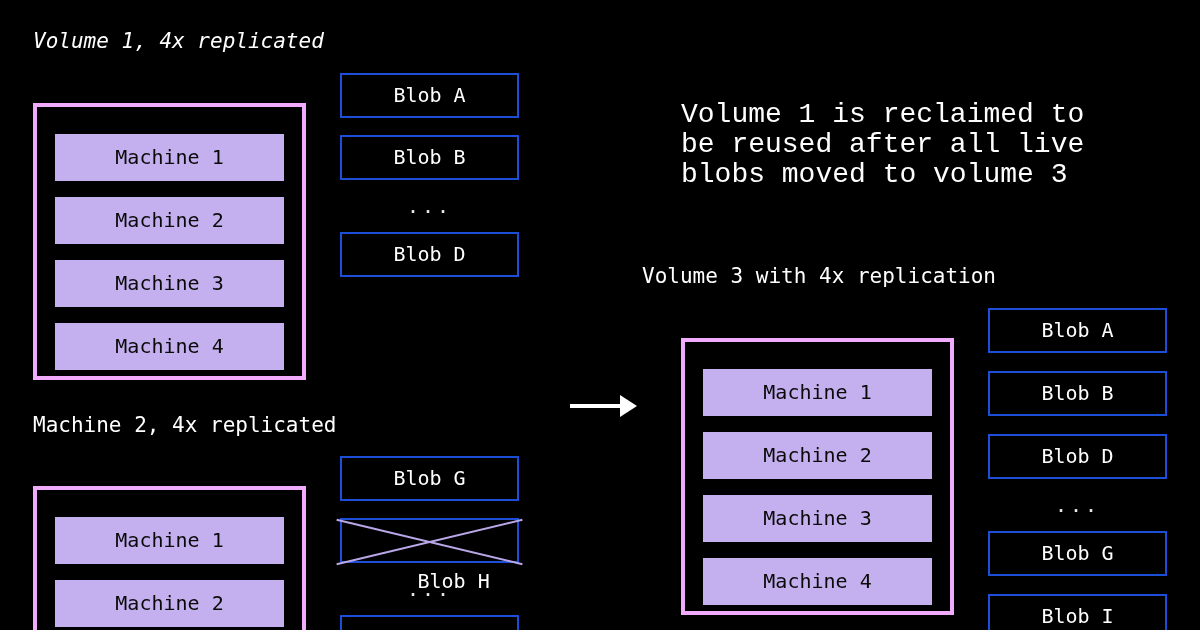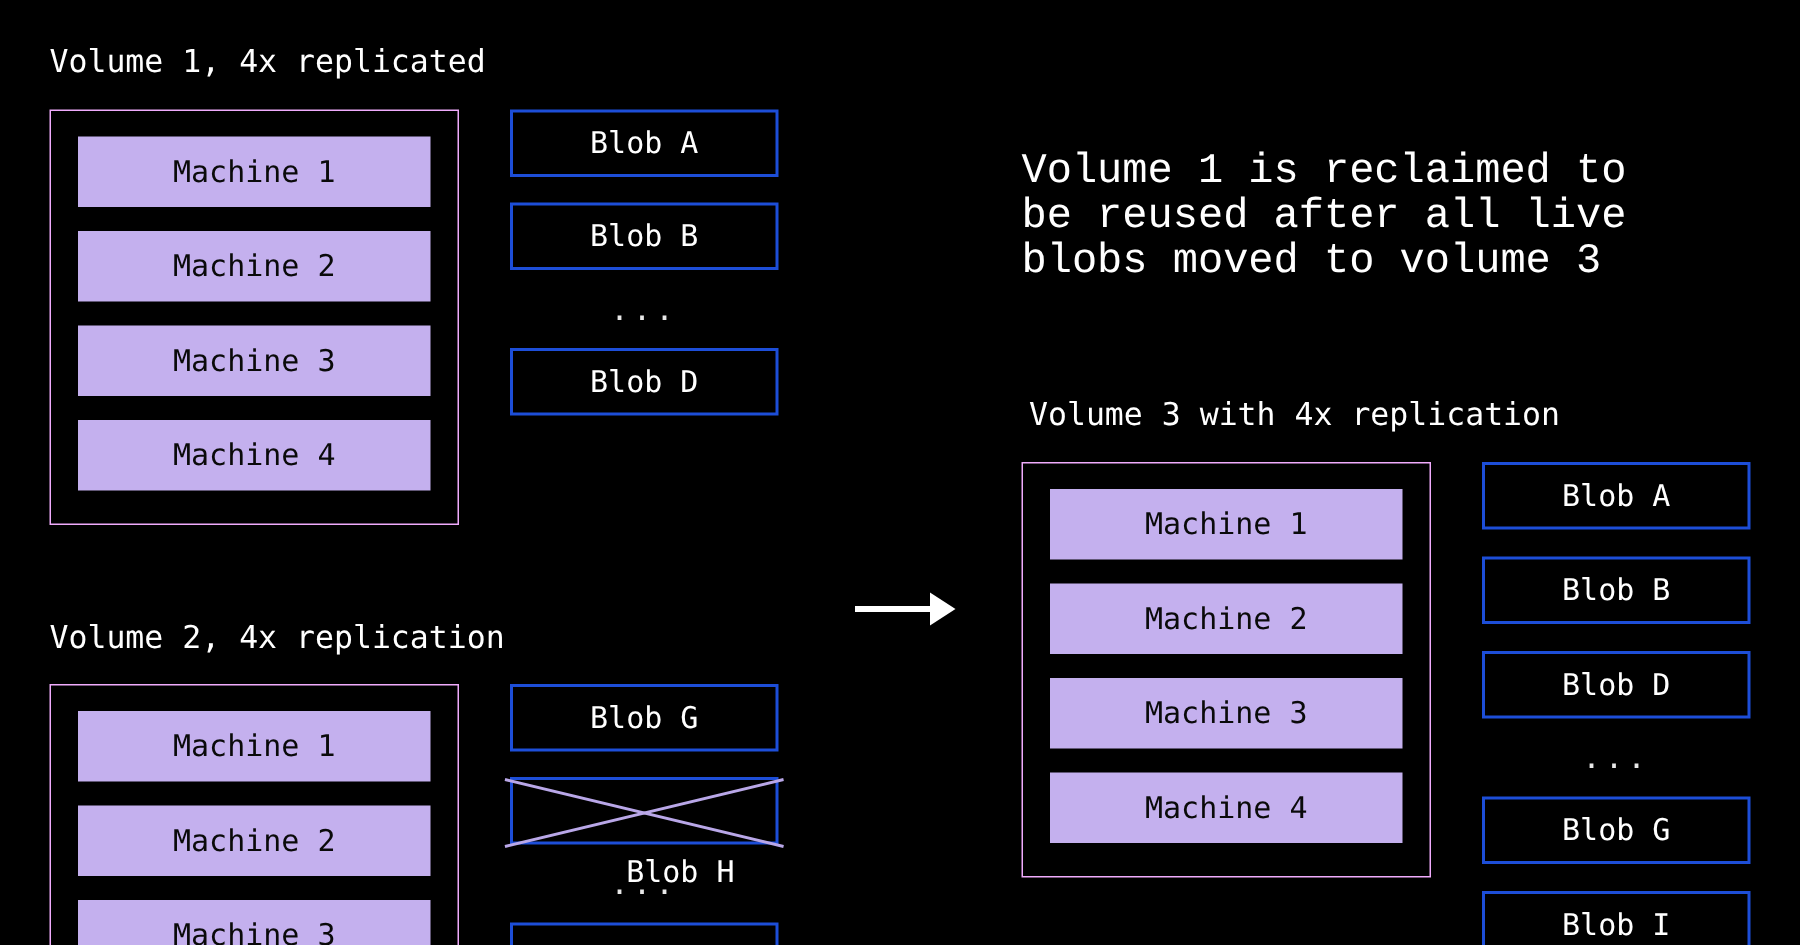--- a/index.html
+++ b/index.html
@@ -27,24 +27,25 @@
   .note{
     font-size:28px;
     line-height:30px;
     color:#ffffff;
     white-space:pre;
     font-family:Liberation Mono, monospace;
   }
 
   
   .panel{
-    border:1px solid #f0abfc;
+    border:4px solid #f0abfc;
     background:#000000;
     box-sizing:border-box;
-    padding:17px 18px;
+    padding:27px 18px;
+    margin-top:30px;
   }
   .machine{
     background:#c4b0ee;
     color:#0a0a0a;
     font-size:20px;
     height:47px;
     line-height:47px;
     text-align:center;
     margin-bottom:16px;
     white-space:pre;
@@ -96,37 +97,37 @@
     position:absolute;
     width:0;height:0;
     border-top:11px solid transparent;
     border-bottom:11px solid transparent;
     border-left:17px solid #ffffff;
   }
 </style>
 </head>
 <body>
 
-<div class="abs heading" style="left:33px;top:28px;">Volume 1, 4x replicated</div>
+<div class="abs heading" style="left:33px;top:28px;font-style:italic;">Volume 1, 4x replicated</div>
 
 <div class="abs panel" style="left:33px;top:73px;width:273px;height:277px;">
   <div class="machine">Machine 1</div>
   <div class="machine">Machine 2</div>
   <div class="machine">Machine 3</div>
   <div class="machine">Machine 4</div>
 </div>
 
 <div class="abs" style="left:340px;top:73px;width:179px;">
   <div class="blob" style="margin-bottom:17px;">Blob A</div>
   <div class="blob" style="margin-bottom:12px;">Blob B</div>
   <div class="ellipsis" style="margin-bottom:12px;">...</div>
   <div class="blob" style="margin-bottom:17px;">Blob D</div>
 </div>
 
-<div class="abs heading" style="left:33px;top:412px;">Volume 2, 4x replication</div>
+<div class="abs heading" style="left:33px;top:412px;">Machine 2, 4x replicated</div>
 
 <div class="abs panel" style="left:33px;top:456px;width:273px;height:277px;">
   <div class="machine">Machine 1</div>
   <div class="machine">Machine 2</div>
   <div class="machine">Machine 3</div>
 </div>
 
 <div class="abs" style="left:340px;top:456px;width:179px;">
   <div class="blob" style="margin-bottom:17px;">Blob G</div>
   <div class="blob dead" style="margin-bottom:12px;">
@@ -140,21 +141,21 @@
 
 <div class="abs" style="left:570px;top:395px;width:70px;height:24px;">
   <span class="arrow-shaft" style="left:0;top:9px;width:52px;"></span>
   <span class="arrow-head" style="left:50px;top:0px;"></span>
 </div>
 
 <div class="abs note" style="left:681px;top:100px;width:420px;">Volume 1 is reclaimed to
 be reused after all live
 blobs moved to volume 3</div>
 
-<div class="abs heading" style="left:686px;top:263px;">Volume 3 with 4x replication</div>
+<div class="abs heading" style="left:642px;top:263px;">Volume 3 with 4x replication</div>
 
 <div class="abs panel" style="left:681px;top:308px;width:273px;height:277px;">
   <div class="machine">Machine 1</div>
   <div class="machine">Machine 2</div>
   <div class="machine">Machine 3</div>
   <div class="machine">Machine 4</div>
 </div>
 
 <div class="abs" style="left:988px;top:308px;width:179px;">
   <div class="blob" style="margin-bottom:18px;">Blob A</div>

